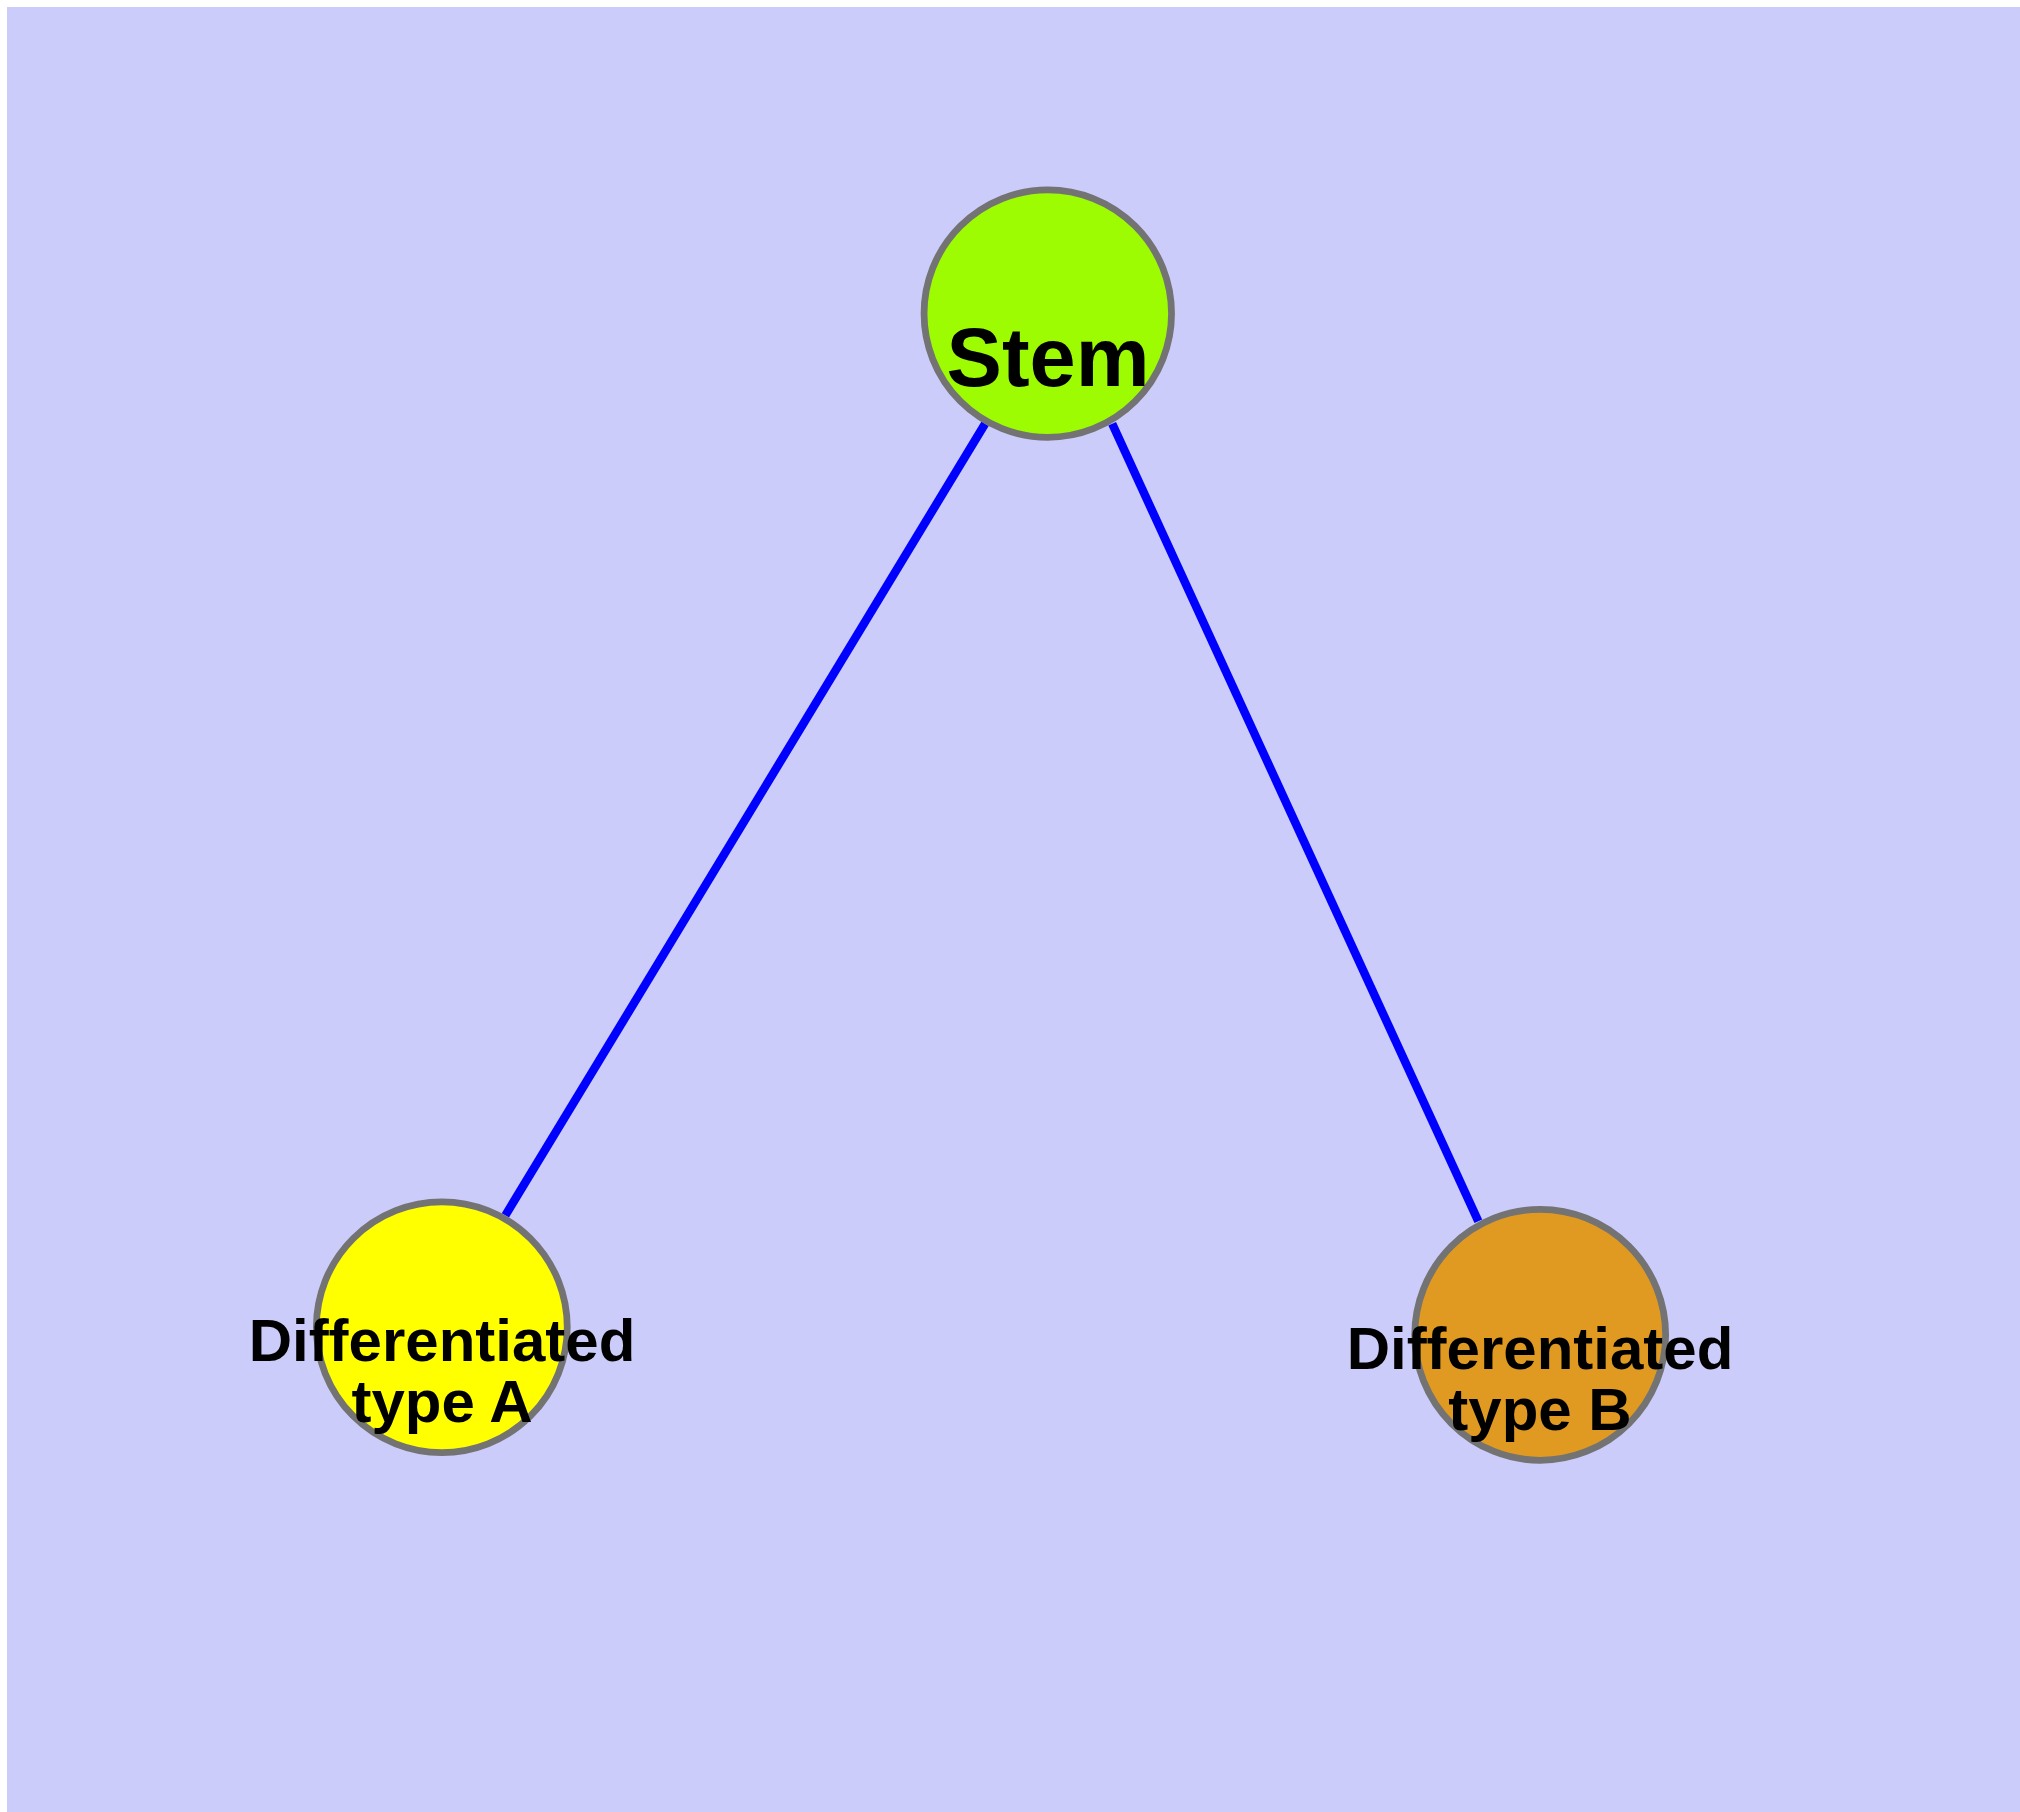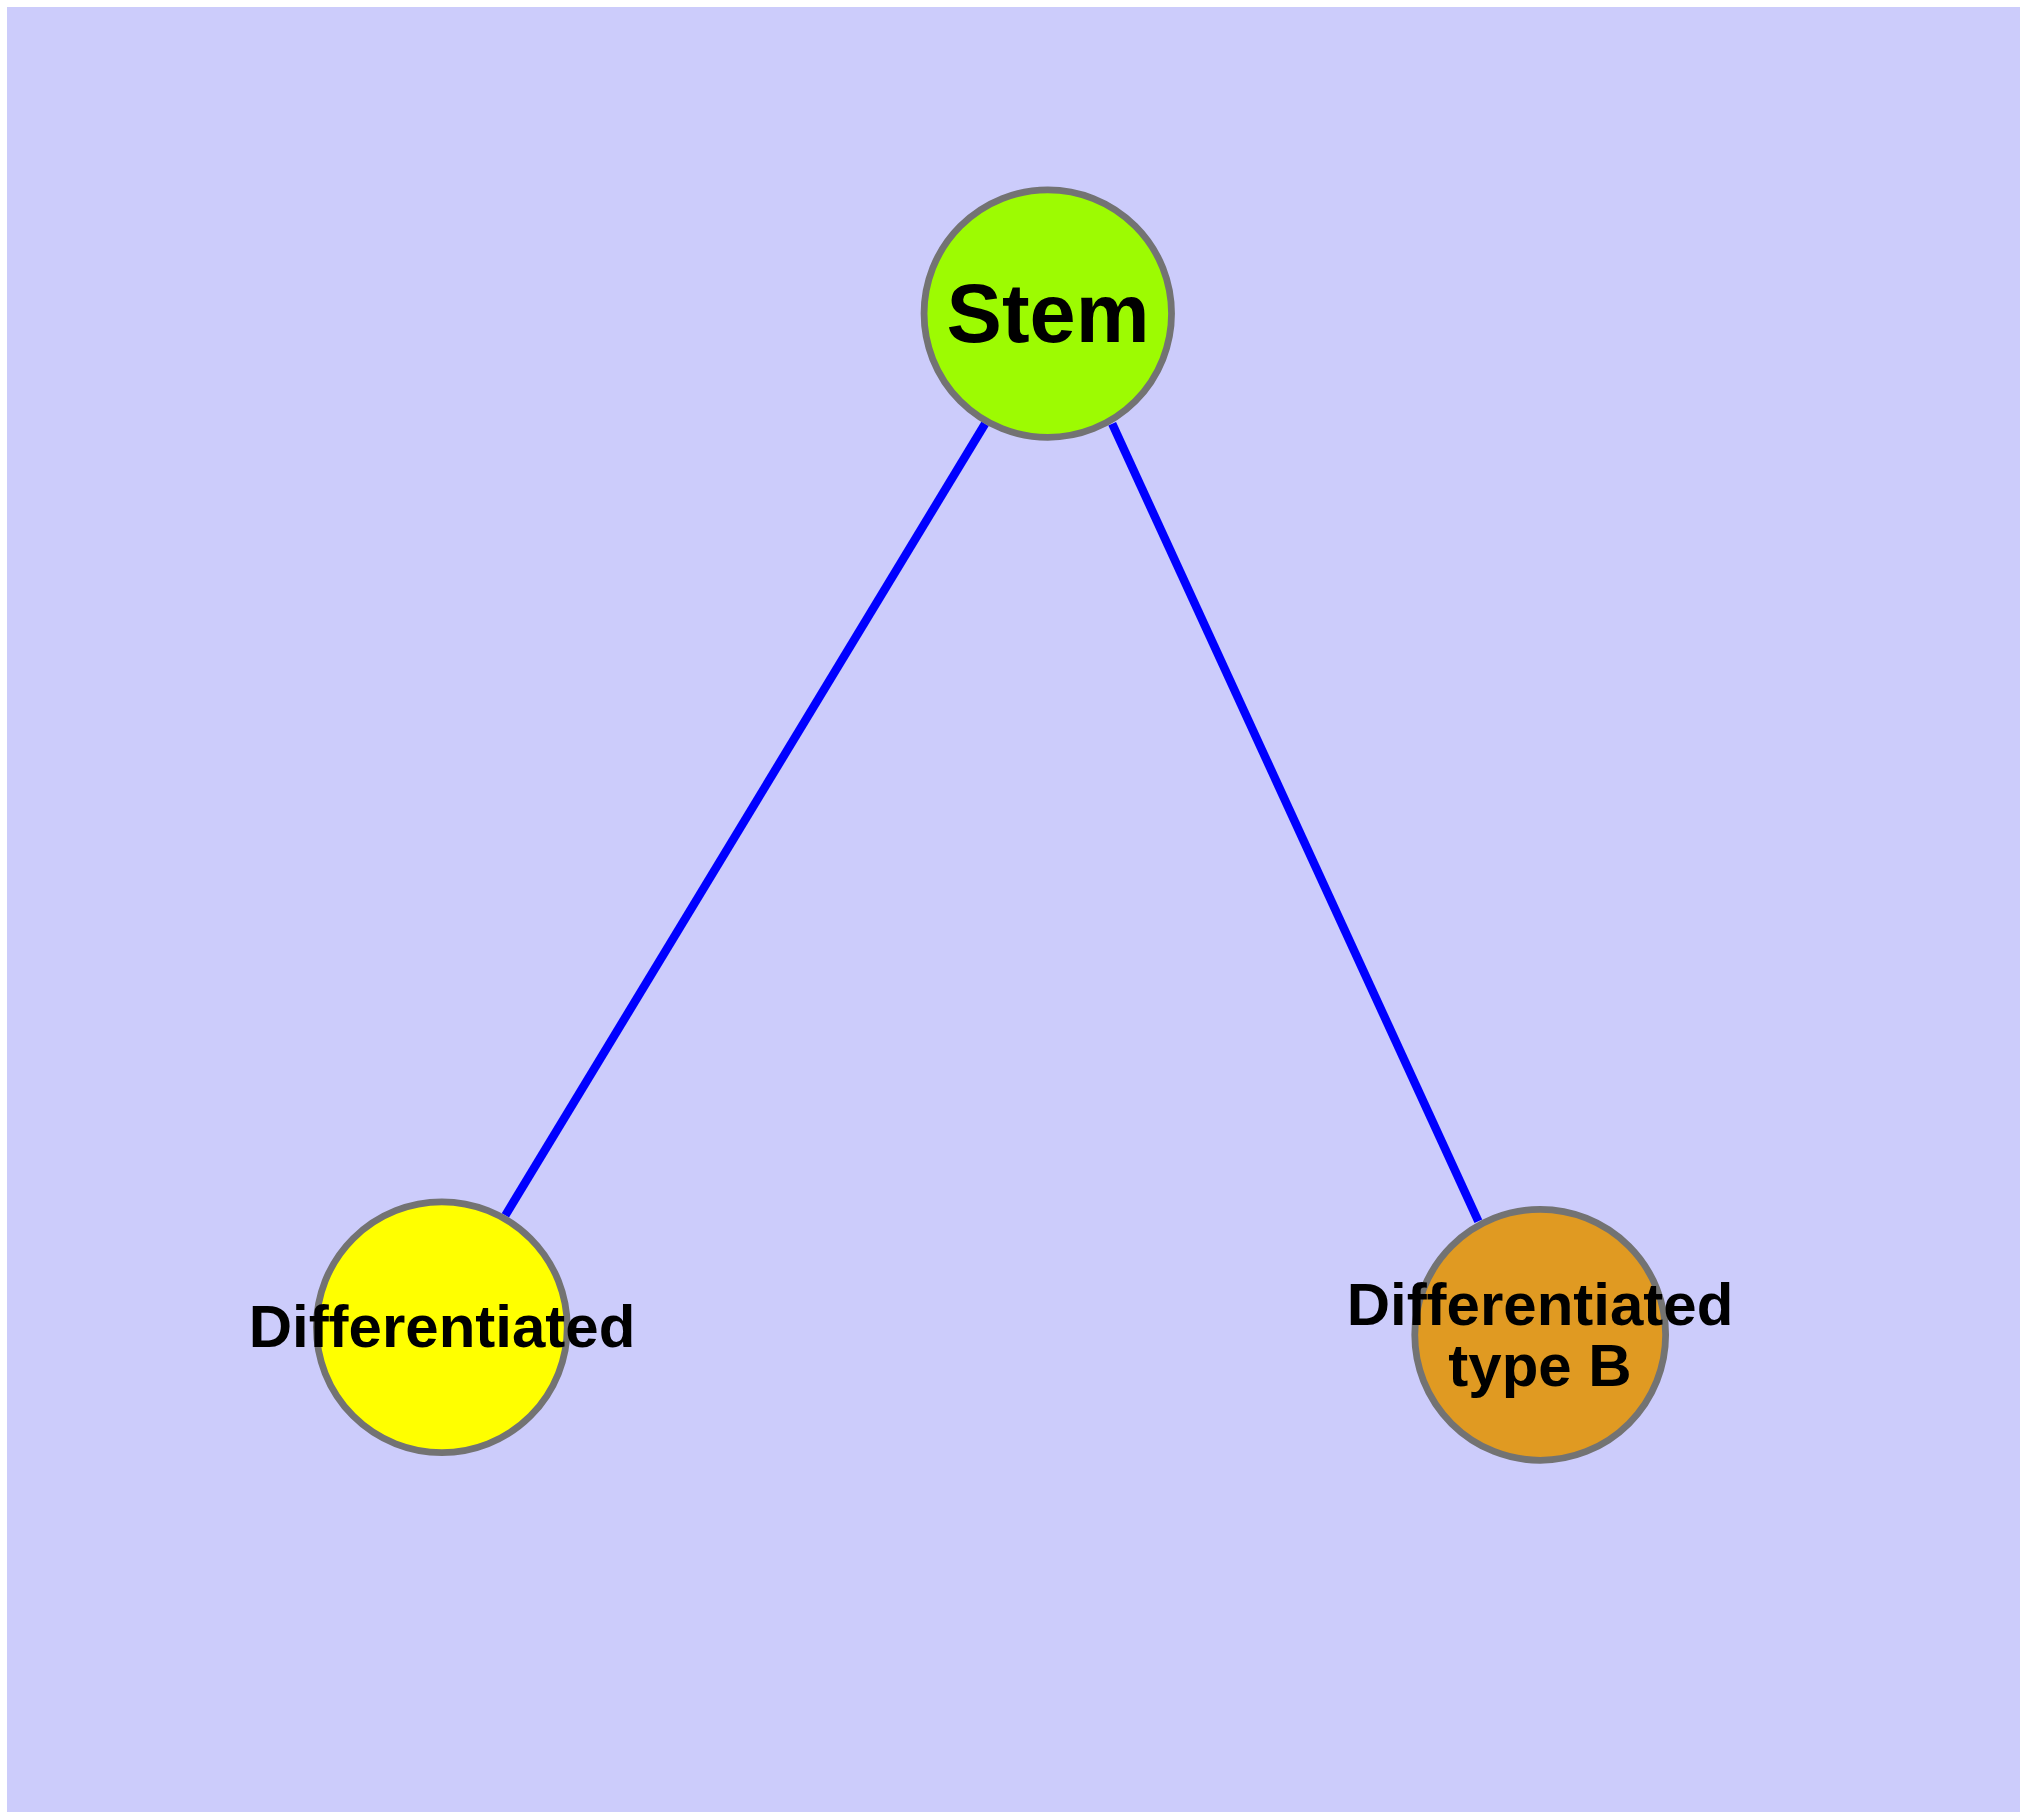--- a/index.html
+++ b/index.html
@@ -32,20 +32,21 @@
   .node-label {
     position: absolute;
     font-family: "Liberation Sans", "DejaVu Sans", sans-serif;
     font-weight: bold;
     color: #000000;
     text-align: center;
     line-height: 1.02;
     white-space: pre;
     pointer-events: none;
     transform: translate(-50%, -50%);
+    margin-top: 44px;
   }
   .label-stem {
     font-size: 83px;
   }
   .label-a, .label-b {
     font-size: 60px;
   }
 </style>
 </head>
 <body>
@@ -62,18 +63,18 @@
 
     <circle cx="521" cy="1566" r="148" fill="#ffff00" stroke="#737373" stroke-width="8"></circle>
 
     <circle cx="1817" cy="1575" r="148" fill="#e09a22" stroke="#737373" stroke-width="8"></circle>
 
     <circle cx="1236" cy="370" r="146" fill="#9dfb02" stroke="#737373" stroke-width="8"></circle>
   </svg>
 
   <div class="node-label label-stem" style="left:1048px; top:314px;"><span>Stem</span></div>
 
-  <div class="node-label label-a" style="left:442px; top:1327px;"><span>Differentiated</span><br></div>
+  <div class="node-label label-a" style="left:442px; top:1327px;"><span>Differentiated</span><br><span>type A</span></div>
 
   <div class="node-label label-b" style="left:1540px; top:1335px;"><span>Differentiated</span><br><span>type B</span></div>
 
 </div>
 
 
 </body></html>

